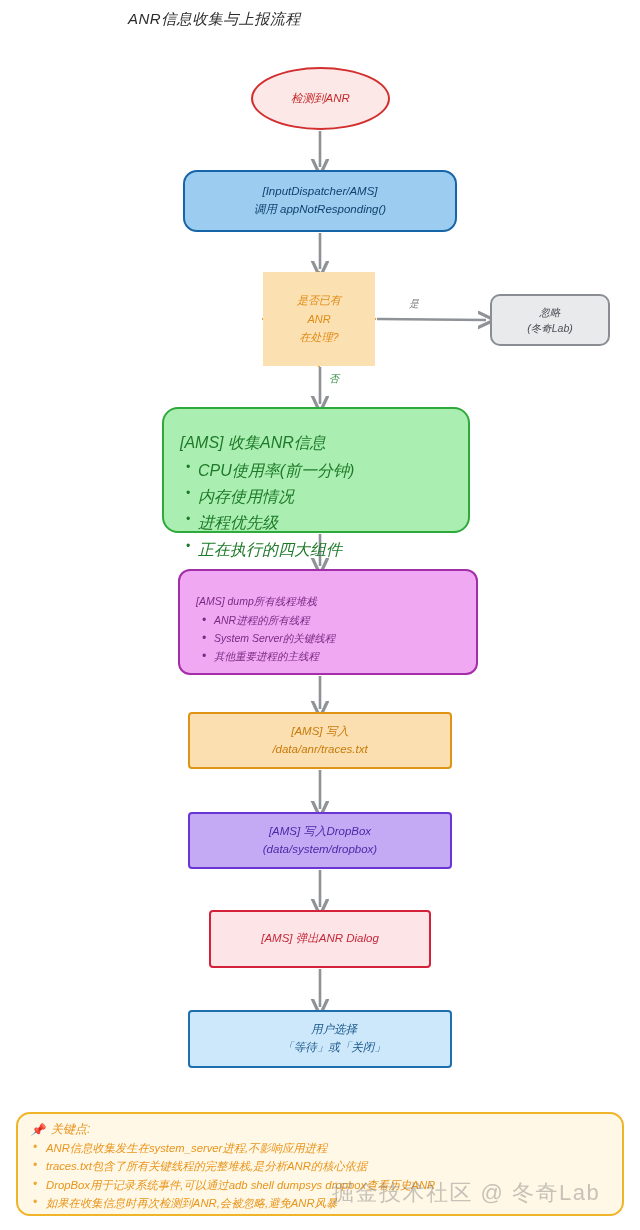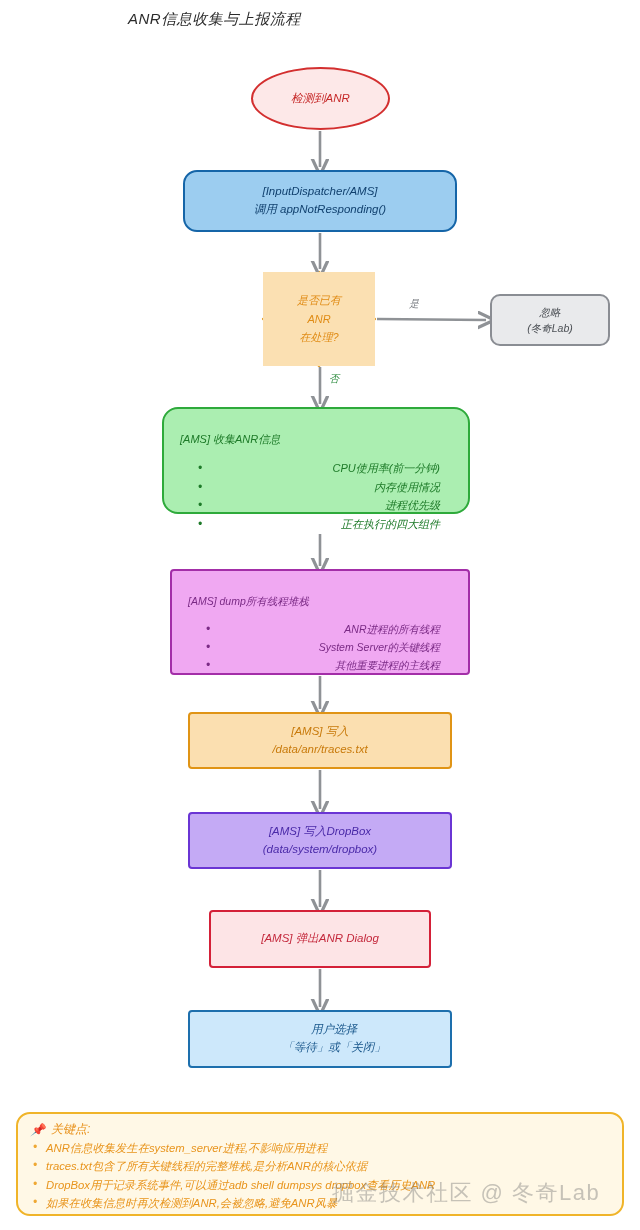--- a/index.html
+++ b/index.html
@@ -54,23 +54,22 @@
 
   
   .node.listnode {
     align-items: flex-start;
     justify-content: flex-start;
     text-align: left;
     padding: 22px 16px 10px 16px;
   }
   .node.listnode .head { display: block; margin-bottom: 3px; }
   .node.listnode ul {
-    margin: 12px; padding: 0 0 0 18px;
+    margin: 0; padding: 0 0 0 18px;
     list-style: none;
-    text-align: right;
   }
   .node.listnode ul li {
     position: relative;
     padding: 0 0 1.5px 0;
   }
   .node.listnode ul li:before {
     content: "•";
     position: absolute;
     left: -12px;
     top: -1px;
@@ -104,34 +103,34 @@
   }
   #n-ignore {
     left: 490px; top: 294px; width: 120px; height: 52px;
     background: #e9eaec;
     border-color: #8a8d93;
     color: #4d5156;
     border-radius: 10px;
     font-size: 10.5px;
   }
   #n-collect {
-    left: 162px; top: 407px; width: 308px; height: 107px;
+    left: 162px; top: 407px; width: 308px; height: 126px;
     background: #abeeb1;
     border-color: #2eaa3b;
     color: #1d7a28;
     border-radius: 16px;
-    font-size: 11px;
+    font-size: 16px;
     font-style: italic;
   }
   #n-dump {
-    left: 170px; top: 569px; width: 300px; height: 106px;
+    left: 178px; top: 569px; width: 300px; height: 106px;
     background: #f0a8f2;
     border-color: #a32ea8;
     color: #7a2a85;
-    border-radius: 4px;
+    border-radius: 12px;
     font-size: 10.5px;
     font-style: italic;
   }
   #n-traces {
     left: 188px; top: 712px; width: 264px; height: 57px;
     background: #fbdfb0;
     border-color: #e09415;
     color: #c87a0b;
   }
   #n-dropbox {

